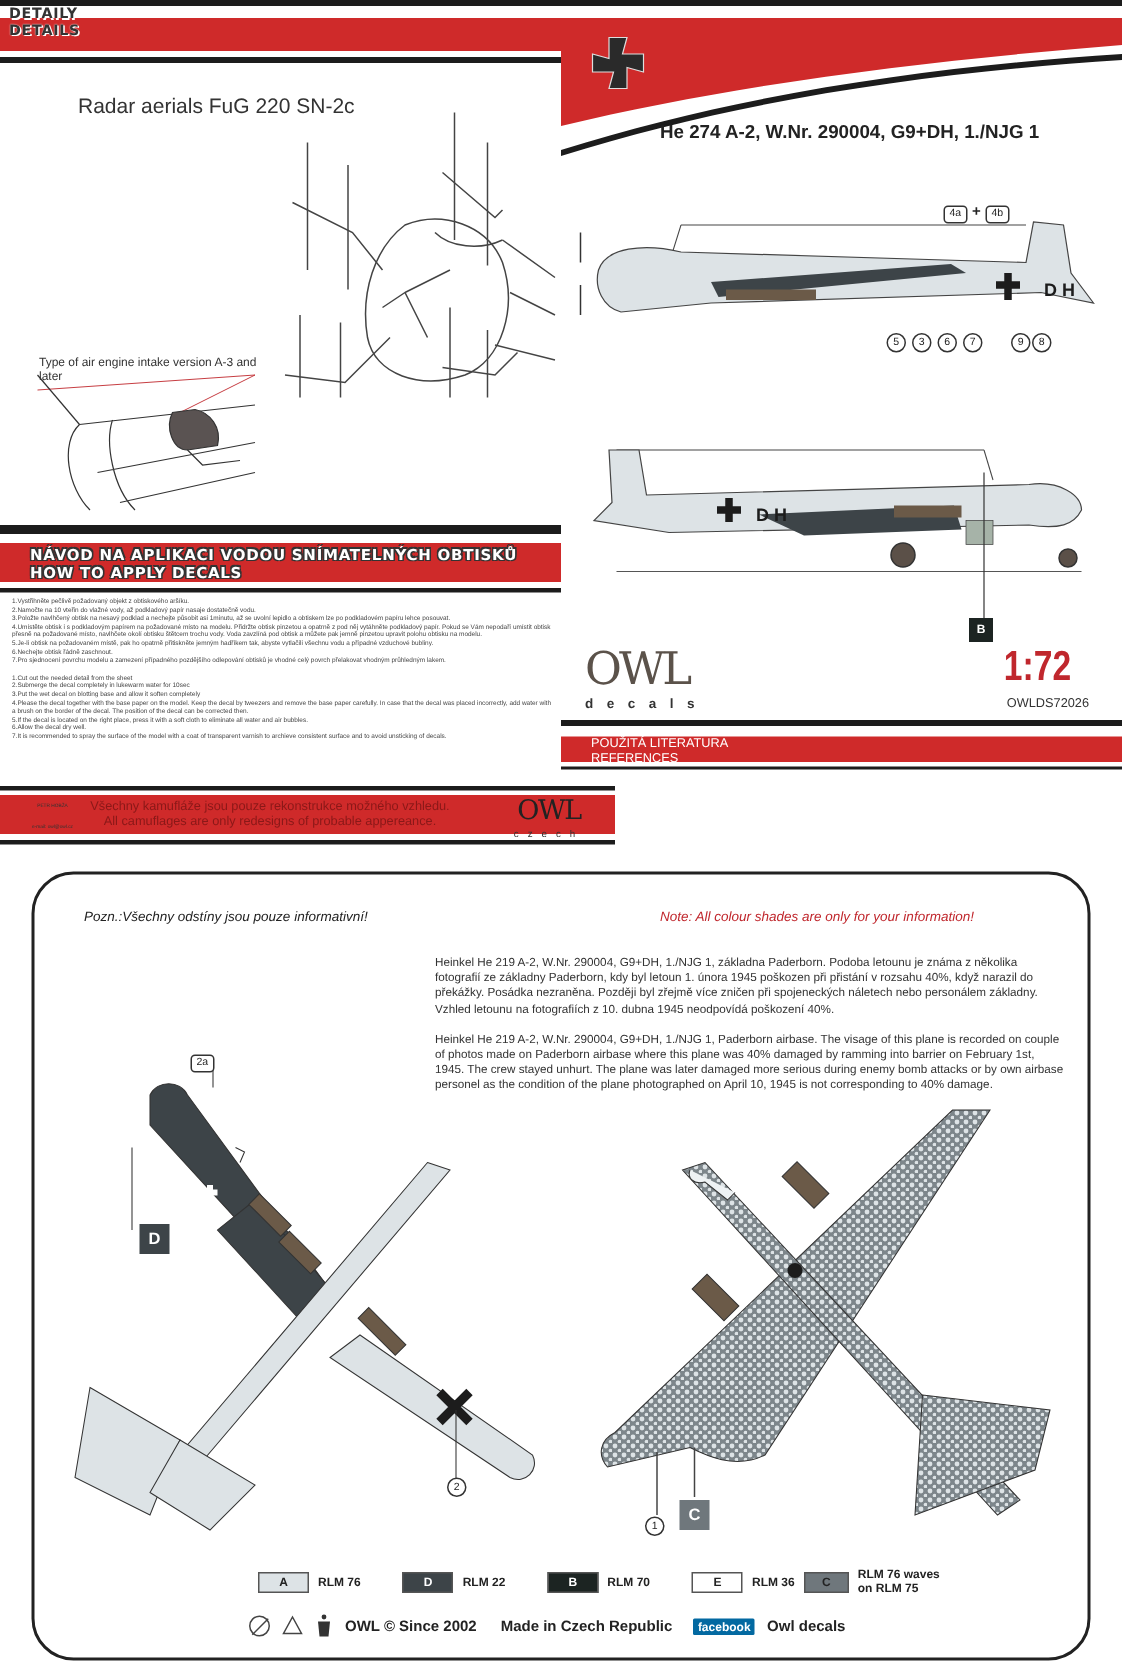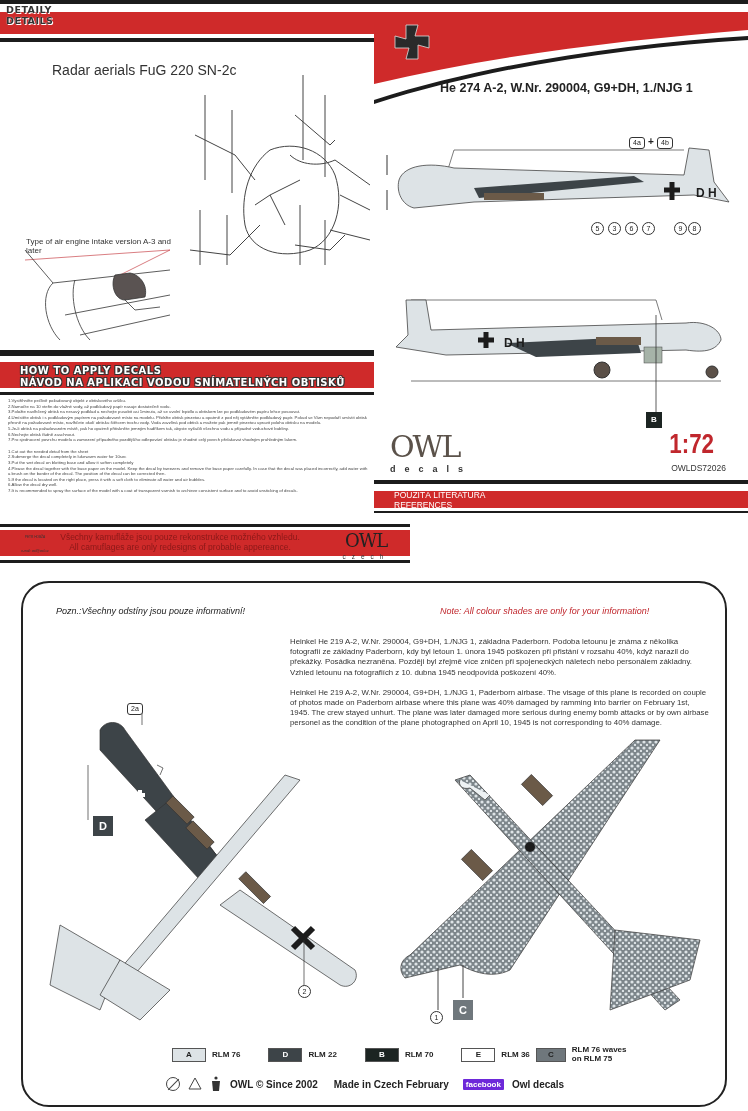--- a/index.html
+++ b/index.html
@@ -71,21 +71,21 @@
   .note-cz { position: absolute; left: 56px; top: 606px; font-size: 9px; font-style: italic; color: #222; }
   .note-en { position: absolute; left: 440px; top: 606px; font-size: 9px; font-style: italic; color: #c0272d; }
   .desc { position: absolute; left: 290px; top: 637px; width: 420px; font-size: 7.8px; line-height: 10.2px; color: #333; }
   .desc p { margin-bottom: 10px; }
 
   .legend { position: absolute; left: 172px; top: 1046px; display: flex; align-items: center; gap: 6px; font-size: 8px; font-weight: bold; color: #222; }
   .swatch { width: 34px; height: 14px; border: 1px solid #555; text-align: center; line-height: 12px; font-size: 8px; font-weight: bold; }
   .legend .lbl { margin-right: 22px; }
   .legend .two-line { line-height: 8.5px; }
   .footer-line { position: absolute; left: 166px; top: 1076px; display: flex; align-items: center; gap: 8px; font-size: 10px; font-weight: bold; color: #222; }
-  .fb { background: #6d28d9; color: #fff; font-size: 8px; padding: 1px 3px; border-radius: 1px; }
+  .fb { background: #0369a1; color: #fff; font-size: 8px; padding: 1px 3px; border-radius: 1px; }
   .recycle-icon { width: 14px; height: 14px; border: 1px solid #444; border-radius: 50%; display: inline-block; position: relative; }
   .recycle-icon::after { content: ""; position: absolute; left: 6px; top: -1px; width: 1px; height: 15px; background: #444; transform: rotate(45deg); }
 
   svg { position: absolute; overflow: visible; }
 </style>
 </head>
 <body>
 
 <div class="left-panel">
   <div class="banner details-banner">
@@ -131,22 +131,22 @@
       <path d="M95 30 C90 40 95 55 105 55 L125 52 C128 40 120 30 110 28 Z" fill="#5a5352"></path>
       <path d="M105 55 L115 65 L140 62"></path>
     </g>
   </svg>
   <div class="intake-label">Type of air engine intake version A-3 and later</div>
 
   <div class="banner apply-banner">
     <div class="bar-black"></div>
     <div class="white-gap" style="height:6px;background:#fff;"></div>
     <div class="bar-red">
+      <div class="label">NÁVOD NA APLIKACI VODOU SNÍMATELNÝCH OBTISKŮ</div>
       <div class="label">HOW TO APPLY DECALS</div>
-      <div class="label">NÁVOD NA APLIKACI VODOU SNÍMATELNÝCH OBTISKŮ</div>
     </div>
     <div class="bar-black2"></div>
   </div>
 
   <ul class="instructions">
     <li>1.Vystřihněte pečlivě požadovaný objekt z obtiskového aršíku.</li>
     <li>2.Namočte na 10 vteřin do vlažné vody, až podkladový papír nasaje dostatečně vodu.</li>
     <li>3.Položte navlhčený obtisk na nesavý podklad a nechejte působit asi 1minutu, až se uvolní lepidlo a obtiskem lze po podkladovém papíru lehce posouvat.</li>
     <li>4.Umístěte obtisk i s podkladovým papírem na požadované místo na modelu. Přidržte obtisk pinzetou a opatrně z pod něj vytáhněte podkladový papír. Pokud se Vám nepodaří umístit obtisk přesně na požadované místo, navlhčete okolí obtisku štětcem trochu vody. Voda zavzlíná pod obtisk a můžete pak jemně pinzetou upravit polohu obtisku na modelu.</li>
     <li>5.Je-li obtisk na požadovaném místě, pak ho opatrně přitiskněte jemným hadříkem tak, abyste vytlačili všechnu vodu a případné vzduchové bubliny.</li>
@@ -325,16 +325,16 @@
 <div class="footer-line">
   <span class="recycle-icon"></span>
   <svg style="position:static;" width="14" height="14" viewBox="0 0 14 14">
     <path d="M7 1 L13 12 L1 12 Z" fill="none" stroke="#444" stroke-width="1"></path>
   </svg>
   <svg style="position:static;" width="12" height="16" viewBox="0 0 12 16">
     <circle cx="6" cy="2" r="1.6" fill="#333"></circle>
     <path d="M2 5 L10 5 L9 15 L3 15 Z" fill="#333"></path>
   </svg>
   <span>OWL © Since  2002</span>
-  <span style="margin-left:8px;">Made in Czech February</span>
+  <span style="margin-left:8px;">Made in Czech Republic</span>
   <span class="fb" style="margin-left:6px;">facebook</span>
   <span>Owl decals</span>
 </div>
 
 </body></html>

